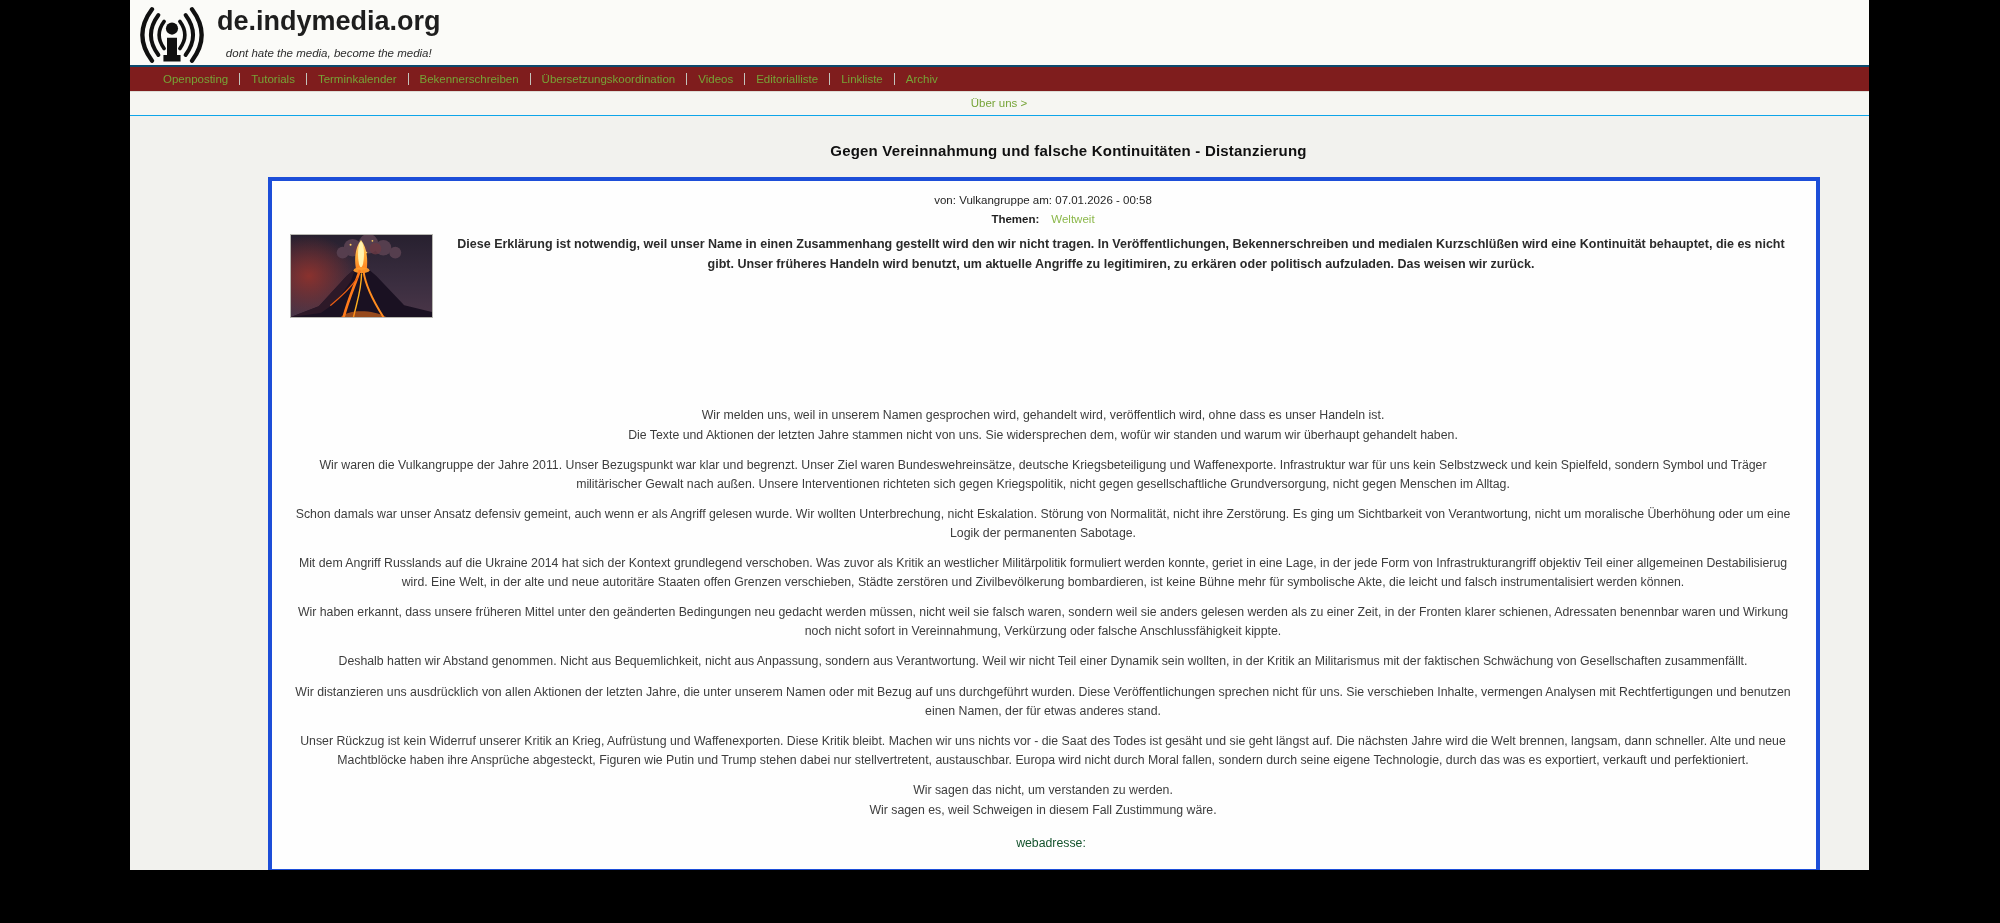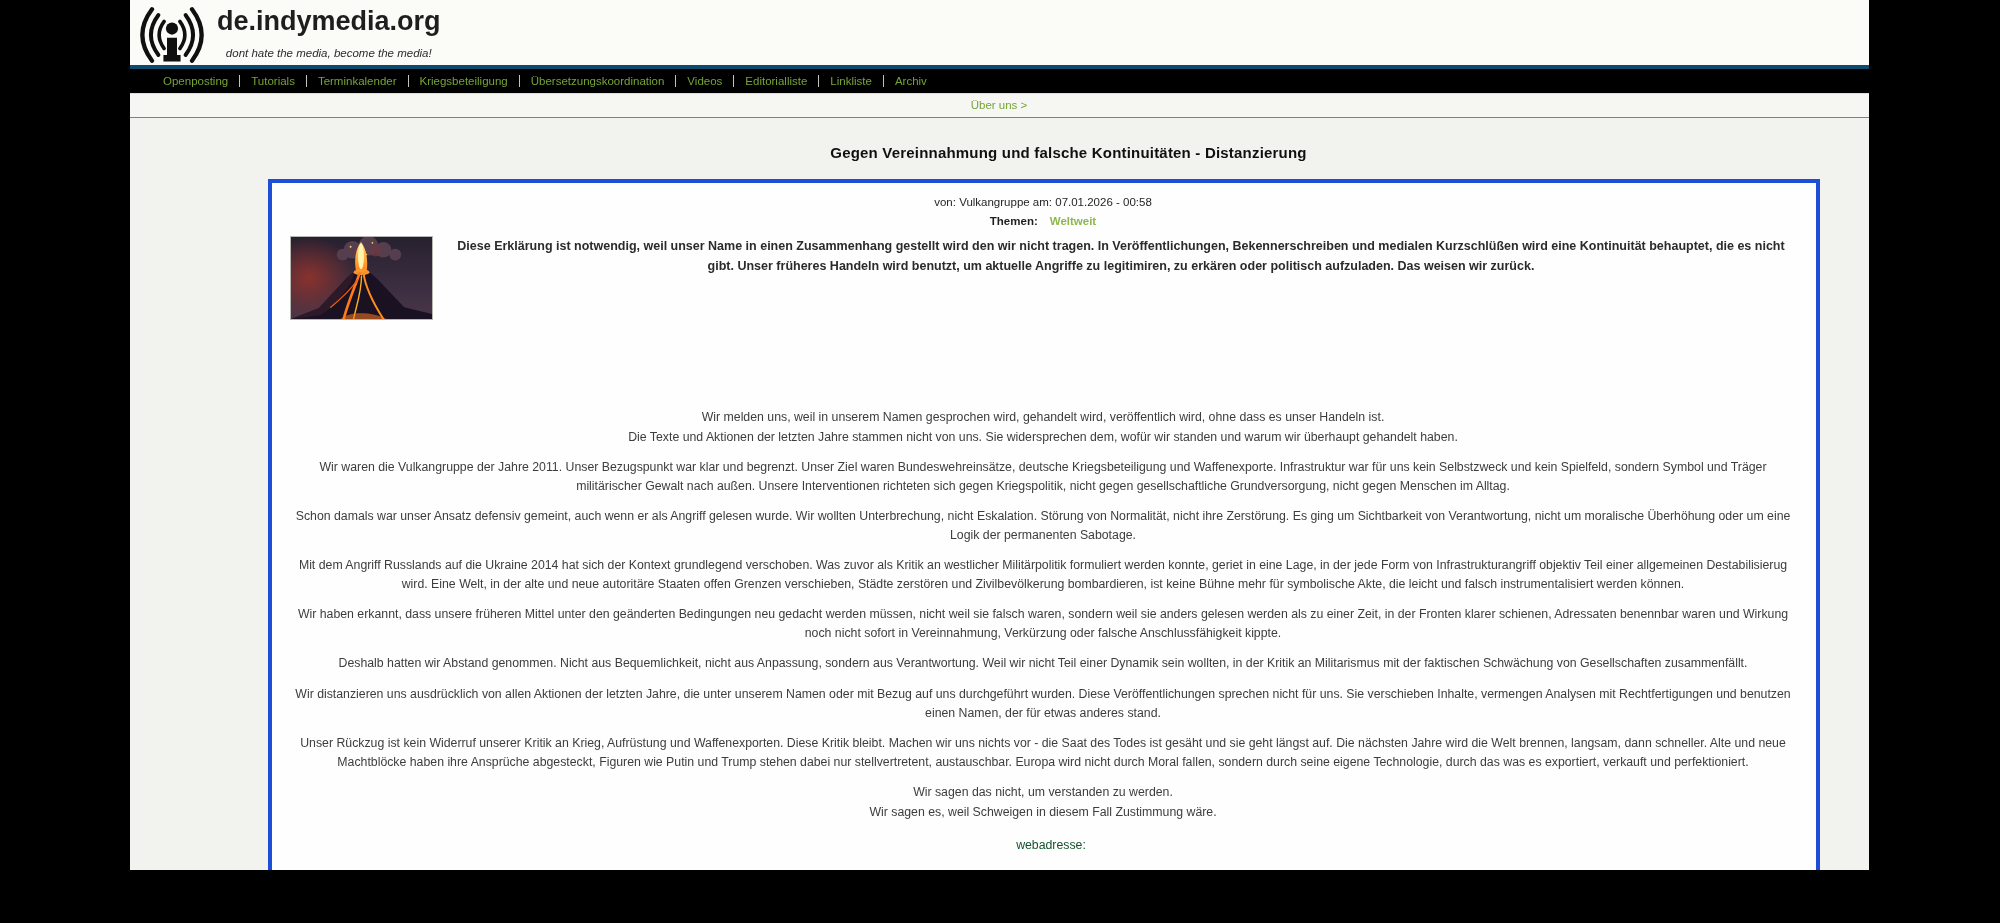--- a/index.html
+++ b/index.html
@@ -14,42 +14,42 @@
   }
   
   .header{background:#fbfbf8;padding:5px 0 0 3px;}
   .logo-row{display:flex;align-items:flex-start;}
   .logo-svg{width:74px;height:60px;flex:0 0 auto;margin-left:2px;}
   .site-text{margin-left:8px;padding-top:2px;}
   .site-title{font-size:27px;font-weight:bold;color:#1e1e1e;line-height:1.1;}
   .tagline{font-style:italic;font-size:11.5px;color:#2c2c2c;margin-top:10px;}
   
   .nav{
-    display:flex;align-items:center;background:#000000;
+    display:flex;align-items:center;background:#7f1d1d;
     padding:6px 0 6px 22px;font-size:11.5px;
-    border-top:4px solid #0c4a6e;
+    border-top:2px solid #0c4a6e;
   }
   .nav-item{color:#76a437;text-decoration:none;padding:0 11px;cursor:pointer;}
   .nav-item + .nav-item{border-left:1px solid #c4c4bd;}
   .nav-rule{height:0;border-bottom:1px solid #ddddd6;}
   
   .breadcrumb{
     background:#f6f6f2;padding:5px 4px 6px 3px;font-size:11.5px;
     color:#76a437;border-bottom:1px solid #0ea5e9;cursor:pointer;
   }
   
   .main{padding:26px 0 0 138px;}
   .article-title{font-size:15px;font-weight:bold;color:#101010;margin:0 0 18px 0;letter-spacing:.2px;}
   .card{
     width:1506px;background:#fefefe;border:4px solid #1d4ed8;
     padding:13px 20px 16px 18px;
   }
   .meta{font-size:11.5px;color:#1f1f1f;}
   .topics{font-size:11.5px;color:#1f1f1f;font-weight:bold;margin-top:7px;}
-  .topics .topic-link{color:#8cb84b;font-weight:bold;margin-left:12px;text-decoration:none;cursor:pointer;}
+  .topics .topic-link{color:#8cb84b;font-weight:normal;margin-left:12px;text-decoration:none;cursor:pointer;}
   .figure{
     float:left;width:143px;height:84px;margin:9px 13px 6px 0;
     border:1px solid #b8b8b2;box-sizing:border-box;
   }
   .figure svg{display:block;width:100%;height:100%;}
   .lead{
     font-weight:bold;font-size:12.5px;color:#2b2b2b;line-height:1.6;
     margin:9px 0 0 0;
   }
   .clear-spacer{clear:both;height:82px;}
@@ -85,21 +85,21 @@
         <div class="site-title">de.indymedia.org</div>
         <div class="tagline">dont hate the media, become the media!</div>
       </div>
     </div>
   </div>
 
   <div class="nav">
     <a class="nav-item">Openposting</a>
     <a class="nav-item">Tutorials</a>
     <a class="nav-item">Terminkalender</a>
-    <a class="nav-item">Kriegsbeteiligung</a>
+    <a class="nav-item">Bekennerschreiben</a>
     <a class="nav-item">Übersetzungskoordination</a>
     <a class="nav-item">Videos</a>
     <a class="nav-item">Editorialliste</a>
     <a class="nav-item">Linkliste</a>
     <a class="nav-item">Archiv</a>
   </div>
   <div class="nav-rule"></div>
 
   <div class="breadcrumb">Über uns &gt;</div>
 

